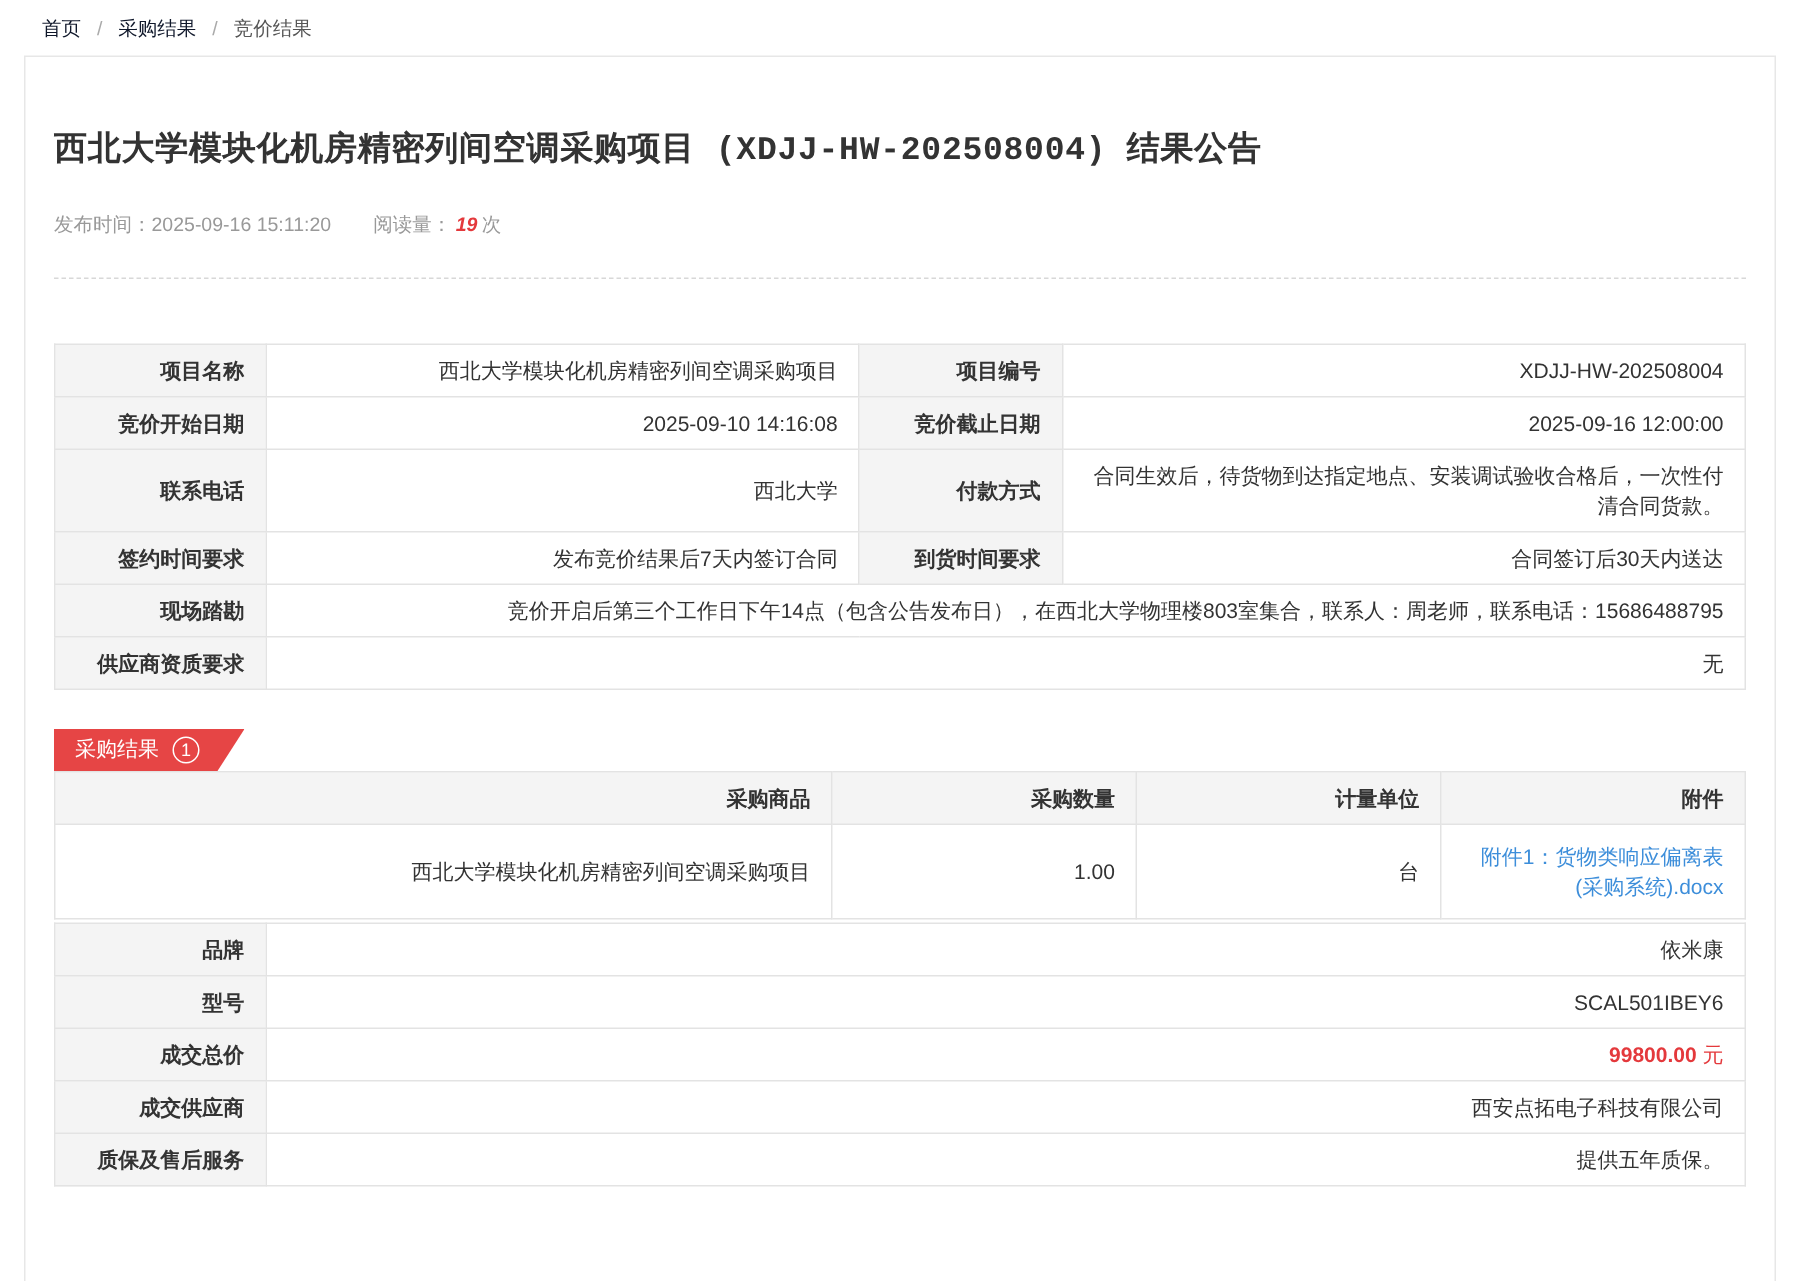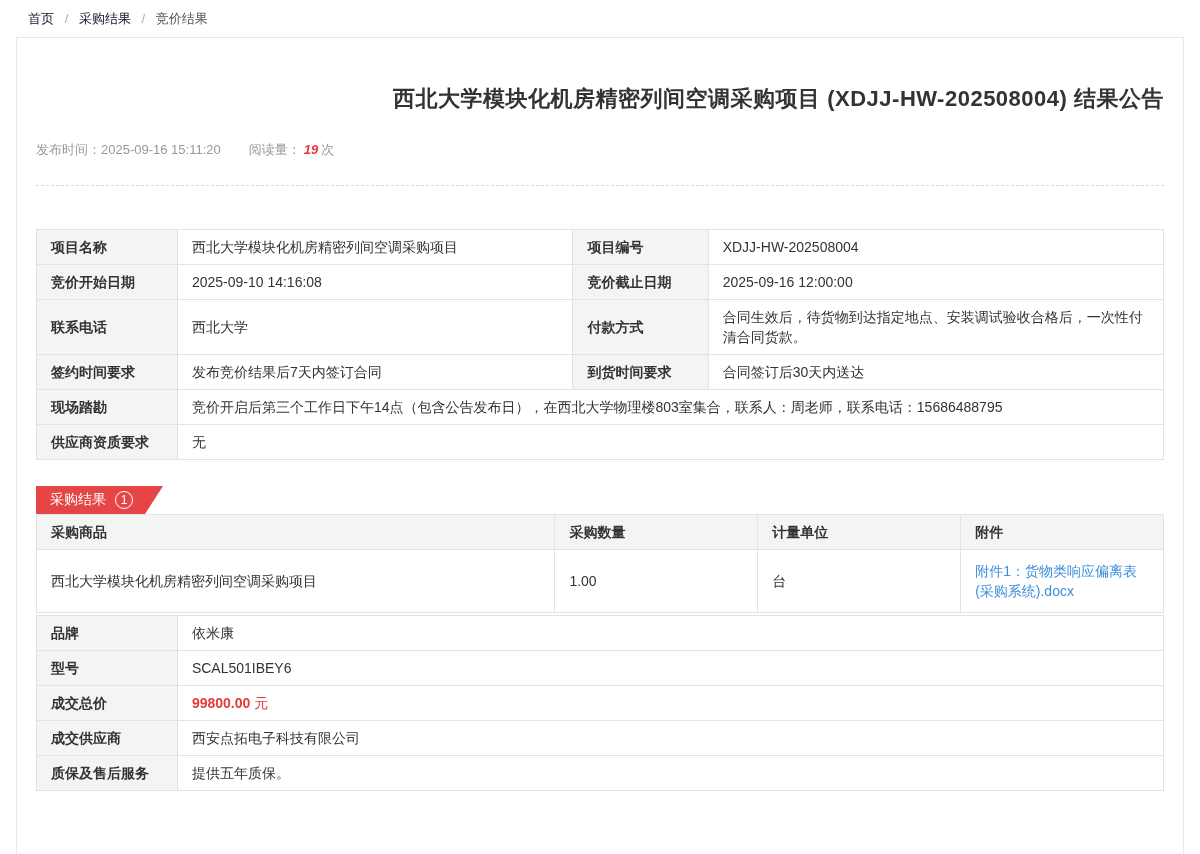--- a/index.html
+++ b/index.html
@@ -24,25 +24,26 @@
   
   .card {
     margin: 0 16px;
     background: #fff;
     border: 1px solid #e7e7e7;
     padding: 0 19px 60px 19px;
     min-height: 830px;
   }
   .article-title {
     padding-top: 46px;
-    text-align: right;
+    text-align: left;
     font-size: 22px;
     font-weight: bold;
     color: #333;
     letter-spacing: 0.5px;
+    font-family: Liberation Mono, monospace;
   }
   .article-meta {
     margin-top: 27px;
     font-size: 13px;
     color: #999;
   }
   .article-meta .views-label { margin-left: 28px; }
   .article-meta .views-count {
     color: #e4393c; font-style: italic; font-weight: bold; margin: 0 3px;
   }
@@ -55,21 +56,21 @@
   
   table {
     width: 100%;
     border-collapse: collapse;
     font-size: 14px;
     table-layout: fixed;
   }
   th, td {
     border: 1px solid #e3e3e3;
     padding: 7px 14px;
-    text-align: left;
+    text-align: right;
     vertical-align: middle;
     line-height: 20px;
     word-break: break-all;
   }
   th {
     background: #f4f4f4;
     font-weight: bold;
     color: #333;
   }
   td { background: #fff; color: #333; }

